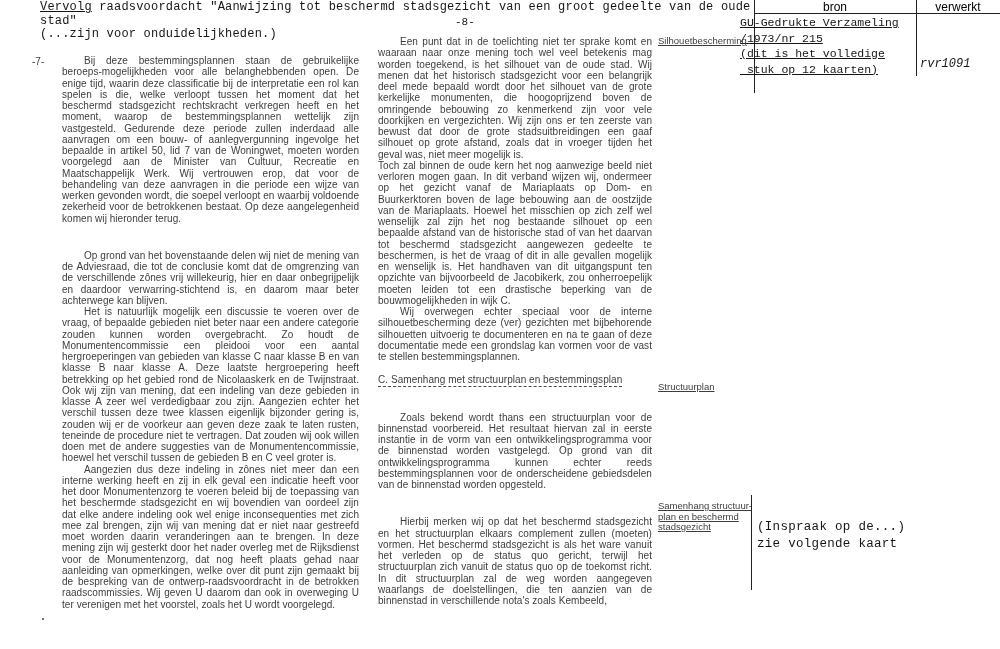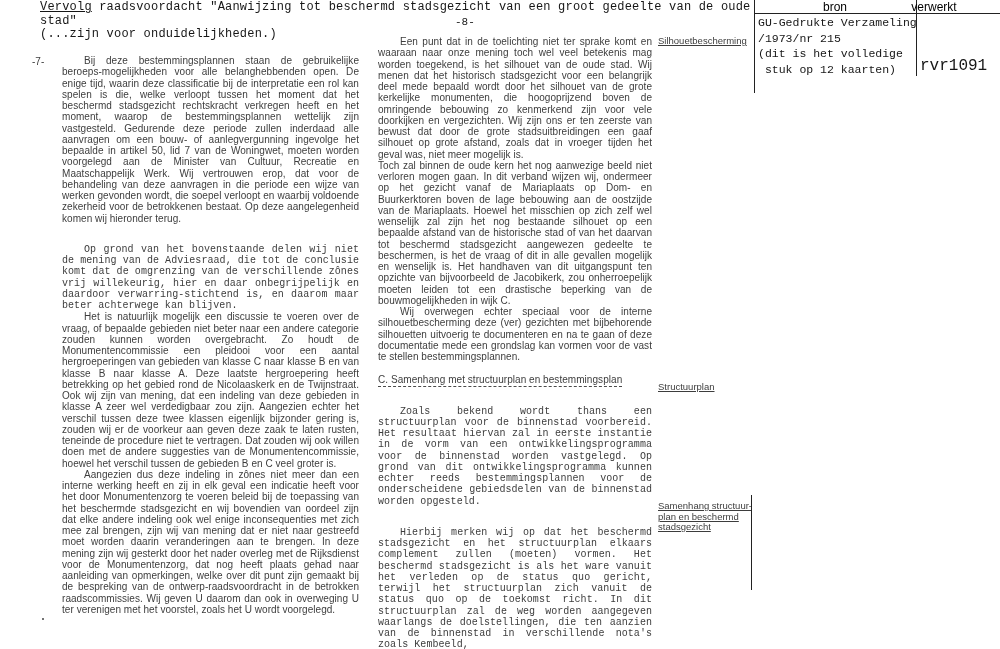--- a/index.html
+++ b/index.html
@@ -15,28 +15,28 @@
   
   .mono { font-family:"Liberation Mono","DejaVu Sans Mono",monospace; color:#161616; }
   .doc-header { position:absolute; left:40px; top:1px; font-size:12px; line-height:13.5px; letter-spacing:0.2px; }
   .doc-header .u { text-decoration:underline; }
   .page-number { position:absolute; left:455px; top:16px; font-size:11px; }
 
   
   .tbl-vline { position:absolute; width:1px; background:#222; }
   .tbl-hline { position:absolute; height:1px; background:#222; }
   .tbl-head { position:absolute; top:0px; font-size:12px; color:#000000; text-align:center; }
-  .tbl-body { position:absolute; left:758px; top:15px; font-size:11.5px; line-height:15.5px; }
+  .tbl-body { position:absolute; left:740px; top:15px; font-size:11.5px; line-height:15.5px;text-decoration:underline; }
   .tbl-body div { white-space:pre; }
-  .tbl-verwerkt { position:absolute; left:920px; top:57px; font-size:16px; }
+  .tbl-verwerkt { position:absolute; left:920px; top:57px; font-size:12px;font-style:italic; }
 
   
   .col { position:absolute; font-size:10px; line-height:11.25px; text-align:justify; color:#3d3d3d; letter-spacing:0.05px; }
   .col p.indent { text-indent:22px; }
-  .col p.gap { margin-top:20px;font-family:Liberation Mono, monospace; }
+  .col p.gap { margin-top:26px; }
   .left-col  { left:62px;  top:55px; width:297px; }
   .right-col { left:378px; top:36px; width:274px; }
   .page-marker { position:absolute; left:32px; top:56px; font-size:10px; color:#3d3d3d; }
 
   .section-heading { margin-top:12px; text-align:left; }
   .section-heading span { border-bottom:1px dashed #4a4a4a; padding-bottom:1px; }
 
   
   .margin-label { position:absolute; left:658px; font-size:9.5px; color:#3d3d3d; line-height:10.5px; }
   .margin-label .ul { text-decoration:underline;margin-top:7px; }
@@ -56,21 +56,21 @@
     <div><span class="u">Vervolg</span><span> raadsvoordacht "Aanwijzing tot beschermd stadsgezicht van een groot gedeelte van de oude</span></div>
     <div>stad"</div>
     <div>(...zijn voor onduidelijkheden.)</div>
   </div>
   <div class="page-number mono">-8-</div>
 
   <div class="tbl-vline" style="left:754px; top:0; height:93px;"></div>
   <div class="tbl-vline" style="left:916px; top:0; height:76px;"></div>
   <div class="tbl-hline" style="left:754px; top:13px; width:246px;"></div>
   <div class="tbl-head" style="left:754px; width:162px;">bron</div>
-  <div class="tbl-head" style="left:892px; width:84px;">verwerkt</div>
+  <div class="tbl-head" style="left:916px; width:84px;">verwerkt</div>
   <div class="tbl-body mono">
     <div>GU-Gedrukte Verzameling</div>
     <div>/1973/nr 215</div>
     <div>(dit is het volledige</div>
     <div> stuk op 12 kaarten)</div>
   </div>
   <div class="tbl-verwerkt mono">rvr1091</div>
 
   <div class="page-marker">-7-</div>
   <div class="col left-col">
@@ -91,16 +91,20 @@
 
   <div class="margin-label" style="top:36px;"><span class="ul">Silhouetbescherming</span></div>
   <div class="margin-label" style="top:382px;"><span class="ul">Structuurplan</span></div>
   <div class="margin-label" style="top:501px;">
     <div><span class="ul">Samenhang structuur-</span></div>
     <div><span class="ul">plan en beschermd</span></div>
     <div><span class="ul">stadsgezicht</span></div>
   </div>
 
   <div class="bottom-vline"></div>
+  <div class="bottom-note mono">
+    <div>(Inspraak op de...)</div>
+    <div>zie volgende kaart</div>
+  </div>
 
   <div class="ink-dot"></div>
 
 </div>
 
 </body></html>

